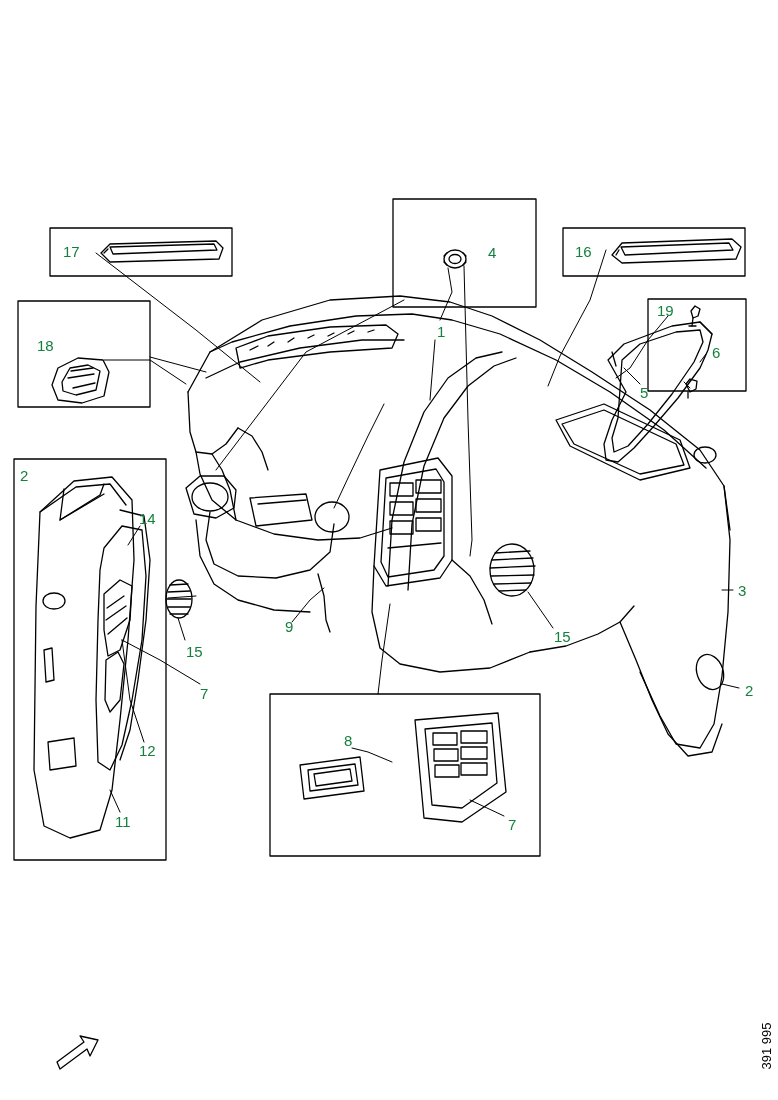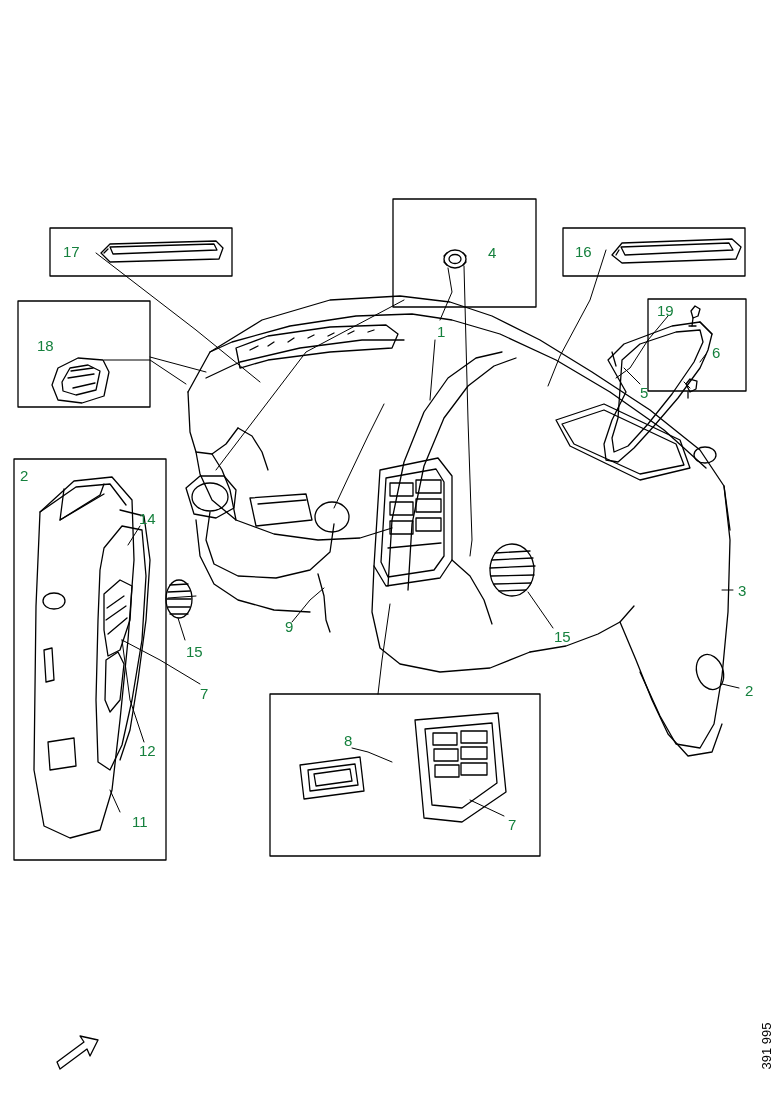--- a/index.html
+++ b/index.html
@@ -235,21 +235,21 @@
   <div class="lbl" style="left:437px; top:324px;">1</div>
   <div class="lbl" style="left:745px; top:683px;">2</div>
   <div class="lbl" style="left:738px; top:583px;">3</div>
   <div class="lbl" style="left:488px; top:245px;">4</div>
   <div class="lbl" style="left:640px; top:385px;">5</div>
   <div class="lbl" style="left:712px; top:345px;">6</div>
   <div class="lbl" style="left:508px; top:817px;">7</div>
   <div class="lbl" style="left:344px; top:733px;">8</div>
   <div class="lbl" style="left:285px; top:619px;">9</div>
   <div class="lbl" style="left:20px;  top:468px;">2</div>
-  <div class="lbl" style="left:132px; top:814px;">11</div>
+  <div class="lbl" style="left:115px; top:814px;">11</div>
   <div class="lbl" style="left:139px; top:743px;text-align:right;">12</div>
   <div class="lbl" style="left:200px; top:686px;">7</div>
   <div class="lbl" style="left:139px; top:511px;">14</div>
   <div class="lbl" style="left:186px; top:644px;">15</div>
   <div class="lbl" style="left:554px; top:629px;">15</div>
   <div class="lbl" style="left:575px; top:244px;text-align:center;">16</div>
   <div class="lbl" style="left:63px;  top:244px;">17</div>
   <div class="lbl" style="left:657px; top:303px;">19</div>
   <div class="lbl" style="left:37px;  top:338px;">18</div>
 

